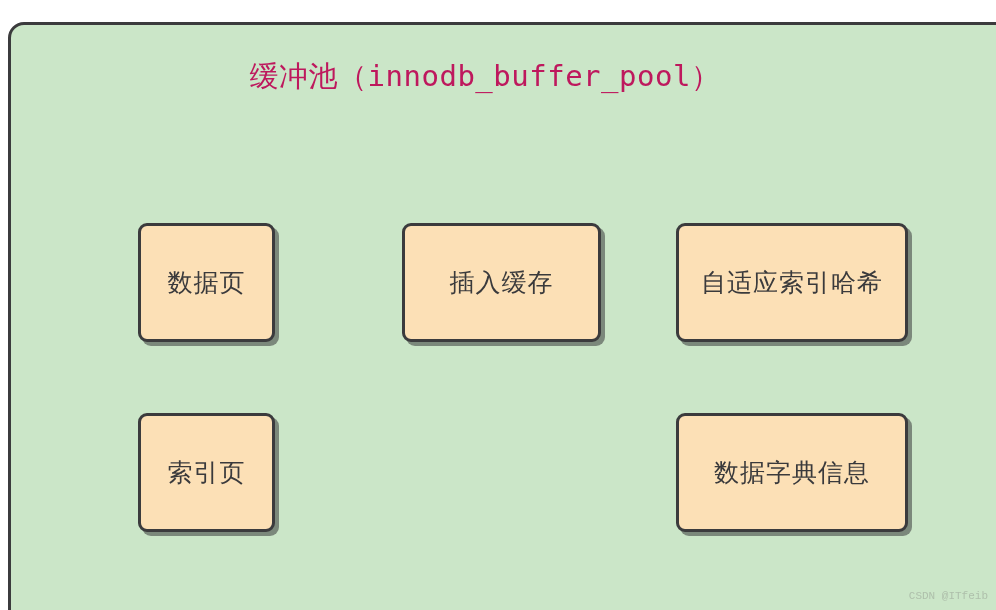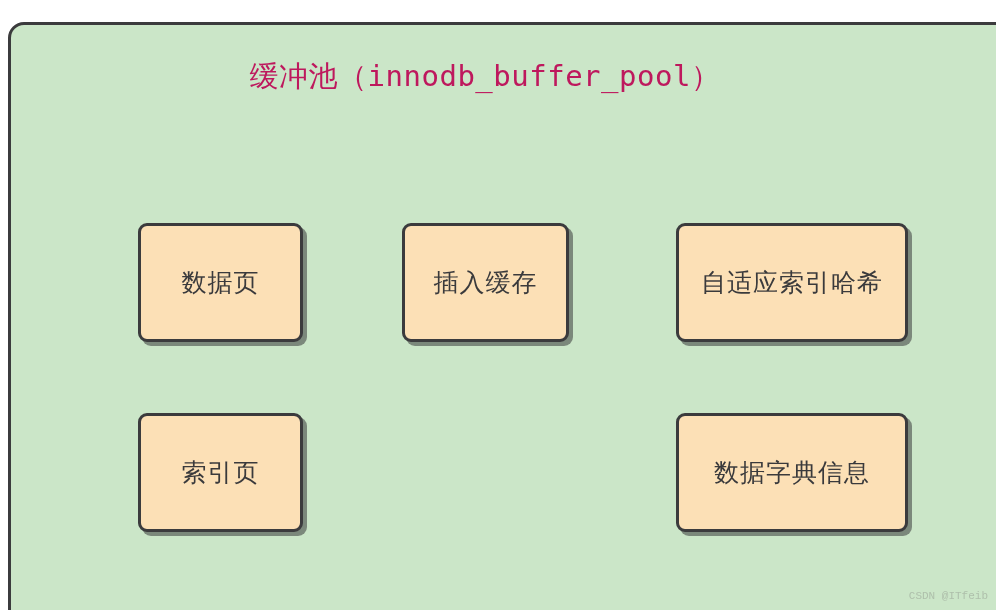--- a/index.html
+++ b/index.html
@@ -78,22 +78,22 @@
     color: #3a3a3c;
     white-space: nowrap;
     letter-spacing: 1px;
   }
 
   
   .r1 { top: 223px; height: 119px; }
   
   .r2 { top: 413px; height: 119px; }
   
-  .c1 { left: 138px; width: 165px; }
-  .c2 { left: 402px; width: 167px; }
+  .c1 { left: 138px; width: 137px; }
+  .c2 { left: 402px; width: 199px; }
   .c3 { left: 676px; width: 232px; }
 
   
   .watermark {
     position: absolute;
     right: 8px;
     bottom: 7px;
     font-family: Liberation Mono, monospace;
     font-size: 11px;
     line-height: 14px;

